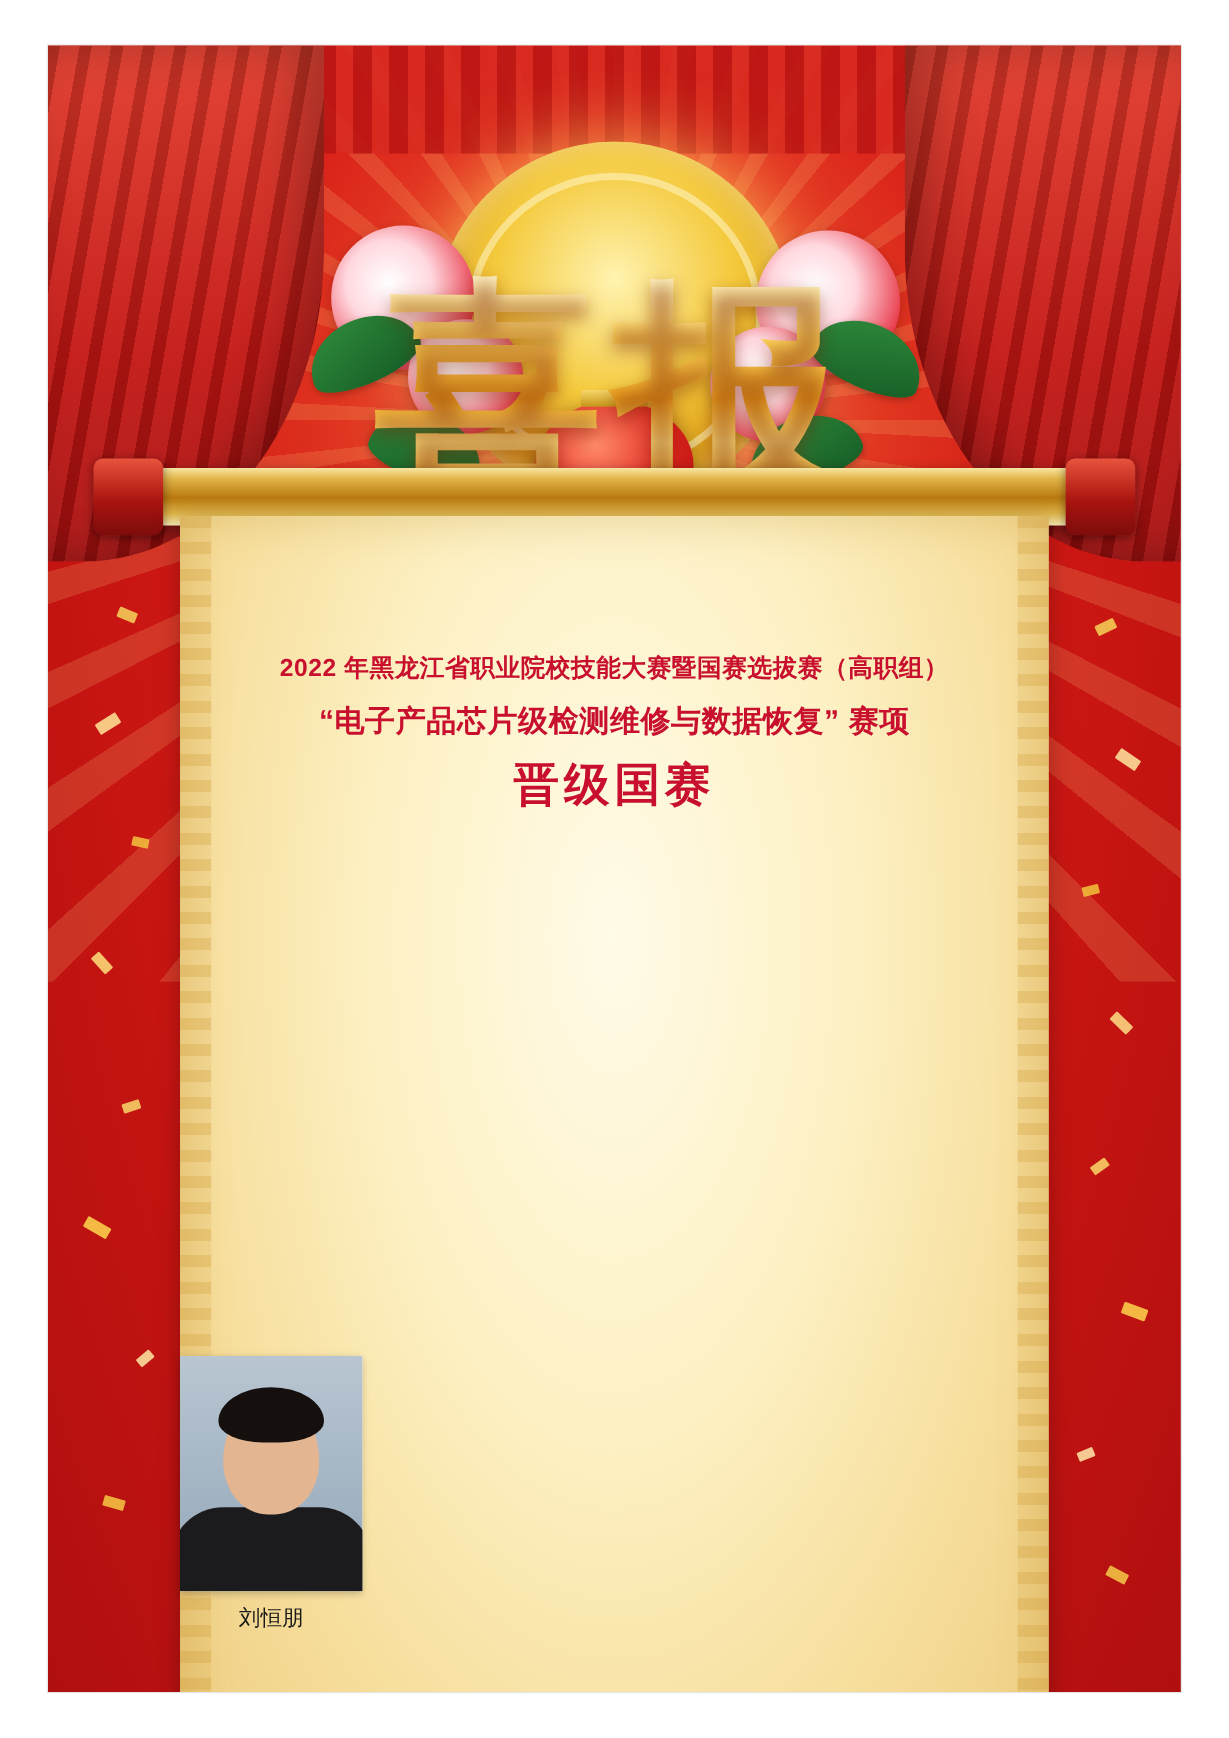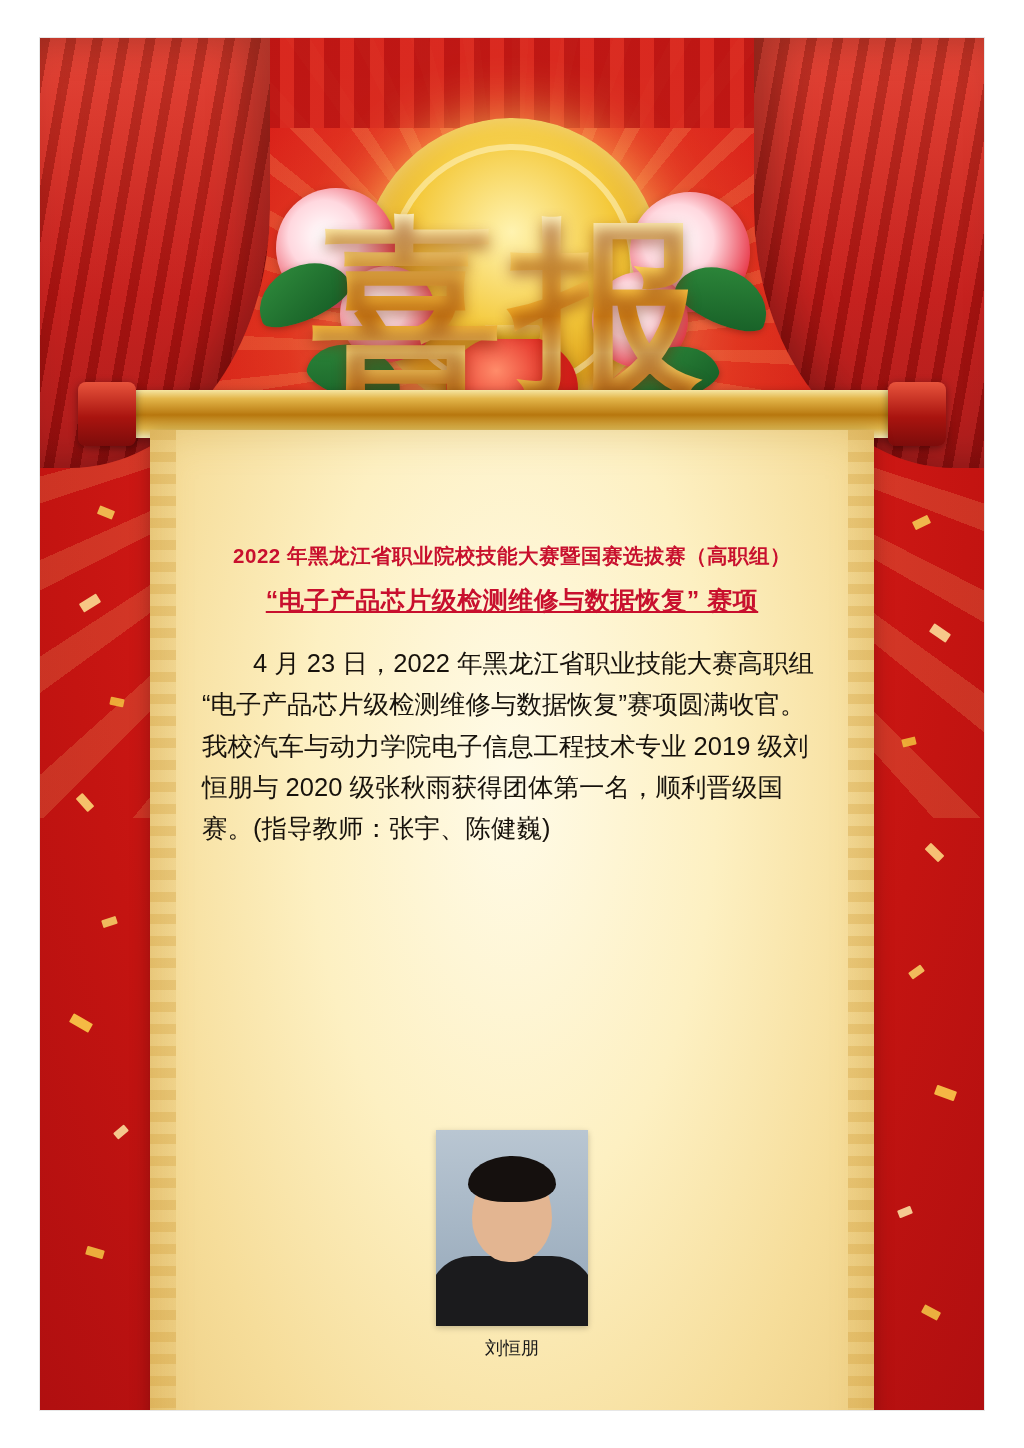--- a/index.html
+++ b/index.html
@@ -87,21 +87,21 @@
     box-shadow:0 4px 16px rgba(0,0,0,.3);
   }
   .lantern:before,.lantern:after{
     content:"";position:absolute;left:50%;transform:translateX(-50%);
     width:56px;height:14px;background:linear-gradient(#f6d66a,#c99a18);border-radius:3px;
   }
   .lantern:before{top:-9px;}
   .lantern:after{bottom:-9px;}
 
   .xibao{
-    position:absolute;left:50%;top:116px;transform:translateX(-50%);
+    position:absolute;left:50%;top:132px;transform:translateX(-50%);
     font-family:"DejaVu Serif","Liberation Serif",serif;
     font-weight:bold;
     font-size:190px;
     letter-spacing:10px;
     line-height:1;
     background:linear-gradient(180deg,#fff6c8 0%,#ffd75e 28%,#f0a821 55%,#ffe680 74%,#d88a10 100%);
     -webkit-background-clip:text;background-clip:text;color:transparent;
     text-shadow:0 6px 14px rgba(120,30,0,.45);
     white-space:nowrap;
   }
@@ -141,33 +141,33 @@
   .content{
     position:absolute;left:52px;right:52px;top:112px;
     text-align:center;
   }
   .line1{
     color:#c8102e;font-size:20.5px;font-weight:bold;letter-spacing:.5px;
     margin-bottom:14px;white-space:nowrap;
   }
   .line2{
     color:#c8102e;font-size:25px;font-weight:bold;letter-spacing:.5px;
-    margin-bottom:26px;white-space:nowrap;text-decoration:underline;
+    margin-bottom:12px;white-space:nowrap;
   }
   .headline{
     color:#c8102e;font-size:38px;font-weight:bold;letter-spacing:4px;
     margin-bottom:28px;
   }
   .body-text{
     text-align:left;color:#17120c;font-size:25.5px;line-height:1.62;
     text-indent:2em;font-weight:500;
   }
   .photos{
     position:absolute;left:0;right:0;top:700px;
-    display:flex;justify-content:center;gap:92px;
+    display:flex;justify-content:flex-start;gap:92px;
   }
   .photo-item{width:152px;text-align:center;}
   .photo{
     width:152px;height:196px;background:#e9eef3;
     box-shadow:0 2px 6px rgba(0,0,0,.22);
     position:relative;overflow:hidden;
   }
   .photo .bg{position:absolute;inset:0;}
   .photo .head{
     position:absolute;left:50%;transform:translateX(-50%);
@@ -256,21 +256,21 @@
     </div>
     <div class="rod bottom">
       <span class="cap l"></span>
       <span class="cap r"></span>
     </div>
 
     <div class="paper">
       <div class="content">
         <div class="line1">2022 年黑龙江省职业院校技能大赛暨国赛选拔赛（高职组）</div>
         <div class="line2">“电子产品芯片级检测维修与数据恢复” 赛项</div>
-        <div class="body-text">4 月 23 日，2022 年黑龙江省职业技能大赛高职组“电子产品芯片级检测维修与数据恢复”赛项圆满收官。我校汽车与动力学院电子信息工程技术专业 2019 级刘恒朋与 2020 级张秋雨获得团体第一名，顺利晋级国赛。(指导教师：张宇、陈健巍)</div>
+        <div class="headline">晋级国赛</div>
       </div>
 
       <div class="photos">
         <div class="photo-item">
           <div class="photo pa">
             <div class="bg"></div>
             <div class="body"></div>
             <div class="head"></div>
             <div class="hair"></div>
           </div>

